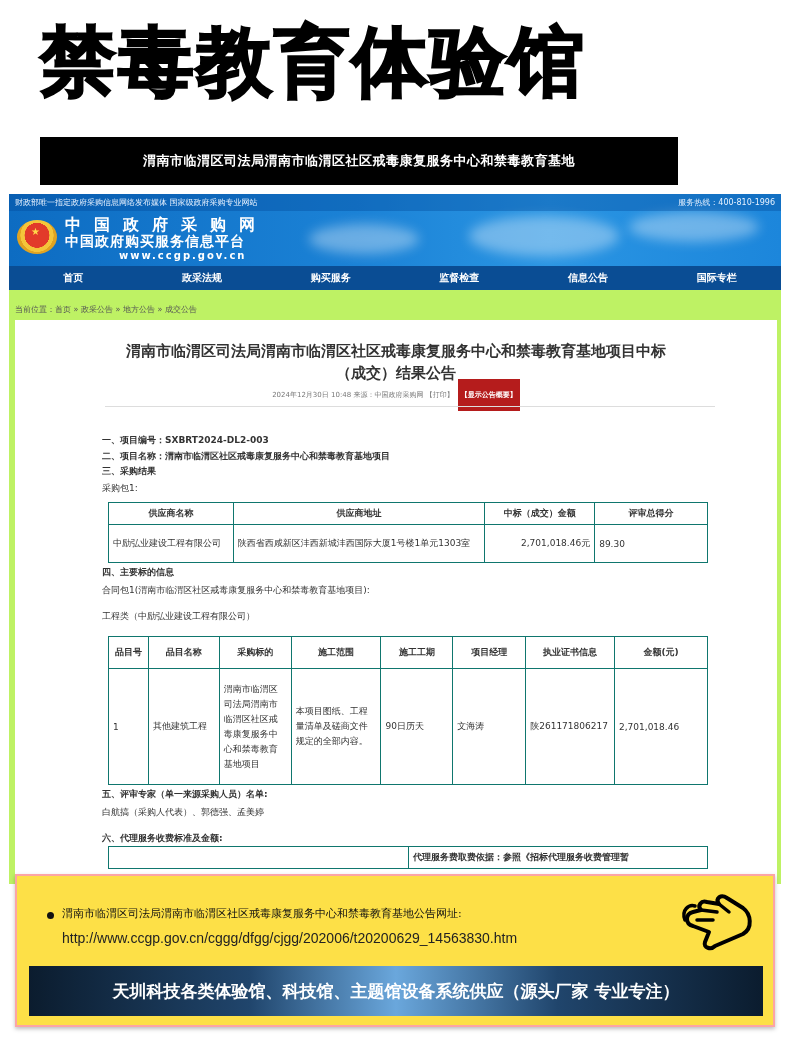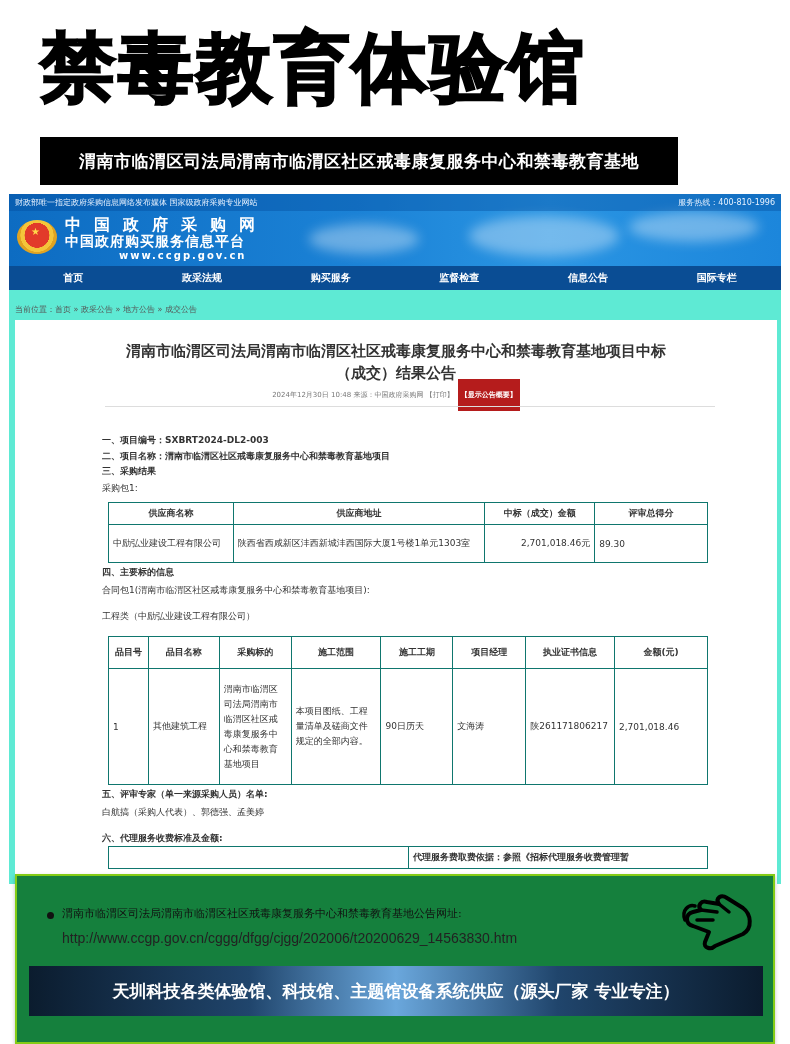--- a/index.html
+++ b/index.html
@@ -2,34 +2,34 @@
 <html><head>
 <meta charset="utf-8">
 <style>
   * { box-sizing: border-box; margin: 0; padding: 0; }
   html, body { width: 790px; height: 1044px; background: #ffffff; overflow: hidden; }
   body { position: relative; font-family: "DejaVu Sans", "Liberation Sans", sans-serif; color: #333; }
 
   
   .hero-title {
     position: absolute; left: 40px; top: 30px;
-    font-family: Liberation Sans, sans-serif; font-weight: 900;
+    font-family: Liberation Mono, monospace; font-weight: 900;
     font-size: 76px; letter-spacing: 2px; color: #000; line-height: 1;
     -webkit-text-stroke: 2px #000;
   }
   .hero-sub {
     position: absolute; left: 40px; top: 137px; width: 638px; height: 48px;
-    background: #000; color: #fff; font-weight: bold; font-size: 17px;
+    background: #000; color: #fff; font-weight: bold; font-size: 13px;
     display: flex; align-items: center; justify-content: center; letter-spacing: 0.5px;
   }
 
   
   .shot {
     position: absolute; left: 9px; top: 194px; width: 772px; height: 690px;
-    background: #5eead4; overflow: hidden;
+    background: #bef264; overflow: hidden;
   }
   .site-header {
     position: absolute; left: 0; top: 0; width: 772px; height: 72px;
     background: linear-gradient(90deg, #0d6cc2 0%, #1b82d6 45%, #2a95e3 70%, #1c86db 100%);
   }
   .cloud { position: absolute; border-radius: 50%; background: rgba(255,255,255,0.35); filter: blur(6px); }
   .header-topline {
     position: absolute; left: 0; top: 0; width: 100%; height: 17px; background: rgba(0,70,150,0.35);
     font-size: 8px; color: #e8f2ff; display: flex; align-items: center; padding: 0 6px; justify-content: space-between;
   }
@@ -65,22 +65,22 @@
 
   .sec { position: absolute; font-size: 9px; color: #333; white-space: nowrap; }
   .sec.b { font-weight: bold; }
 
   table.grid { position: absolute; border-collapse: collapse; font-size: 9px; color: #333; }
   table.grid td, table.grid th { border: 1px solid #0f766e; padding: 2px 4px; vertical-align: middle; }
   table.grid th { font-weight: bold; text-align: center; }
 
   
   .footer-box {
-    position: absolute; left: 15px; top: 874px; width: 760px; height: 170px;
-    background: #15803d; border: 2px solid #84cc16; box-shadow: 0 2px 4px rgba(0,0,0,0.25);
+    position: absolute; left: 15px; top: 874px; width: 760px; height: 153px;
+    background: #fde047; border: 2px solid #fca5a5; box-shadow: 0 2px 4px rgba(0,0,0,0.25);
   }
   .bullet-dot { position: absolute; left: 30px; top: 36px; width: 7px; height: 7px; border-radius: 50%; background: #111; }
   .footer-label { position: absolute; left: 45px; top: 30px; font-size: 11px; color: #111; }
   .footer-url { position: absolute; left: 45px; top: 54px; font-size: 14px; color: #222; font-family: "Liberation Sans", sans-serif; }
   .hand-icon { position: absolute; left: 662px; top: 14px; width: 80px; height: 62px; }
   .footer-banner {
     position: absolute; left: 12px; top: 90px; width: 734px; height: 50px;
     background: linear-gradient(90deg, #0b1c2e 0%, #20456c 30%, #6aa7dc 50%, #20456c 72%, #0b1c2e 100%);
     color: #fff; font-size: 17px; font-weight: bold; display: flex; align-items: center; justify-content: center;
   }

